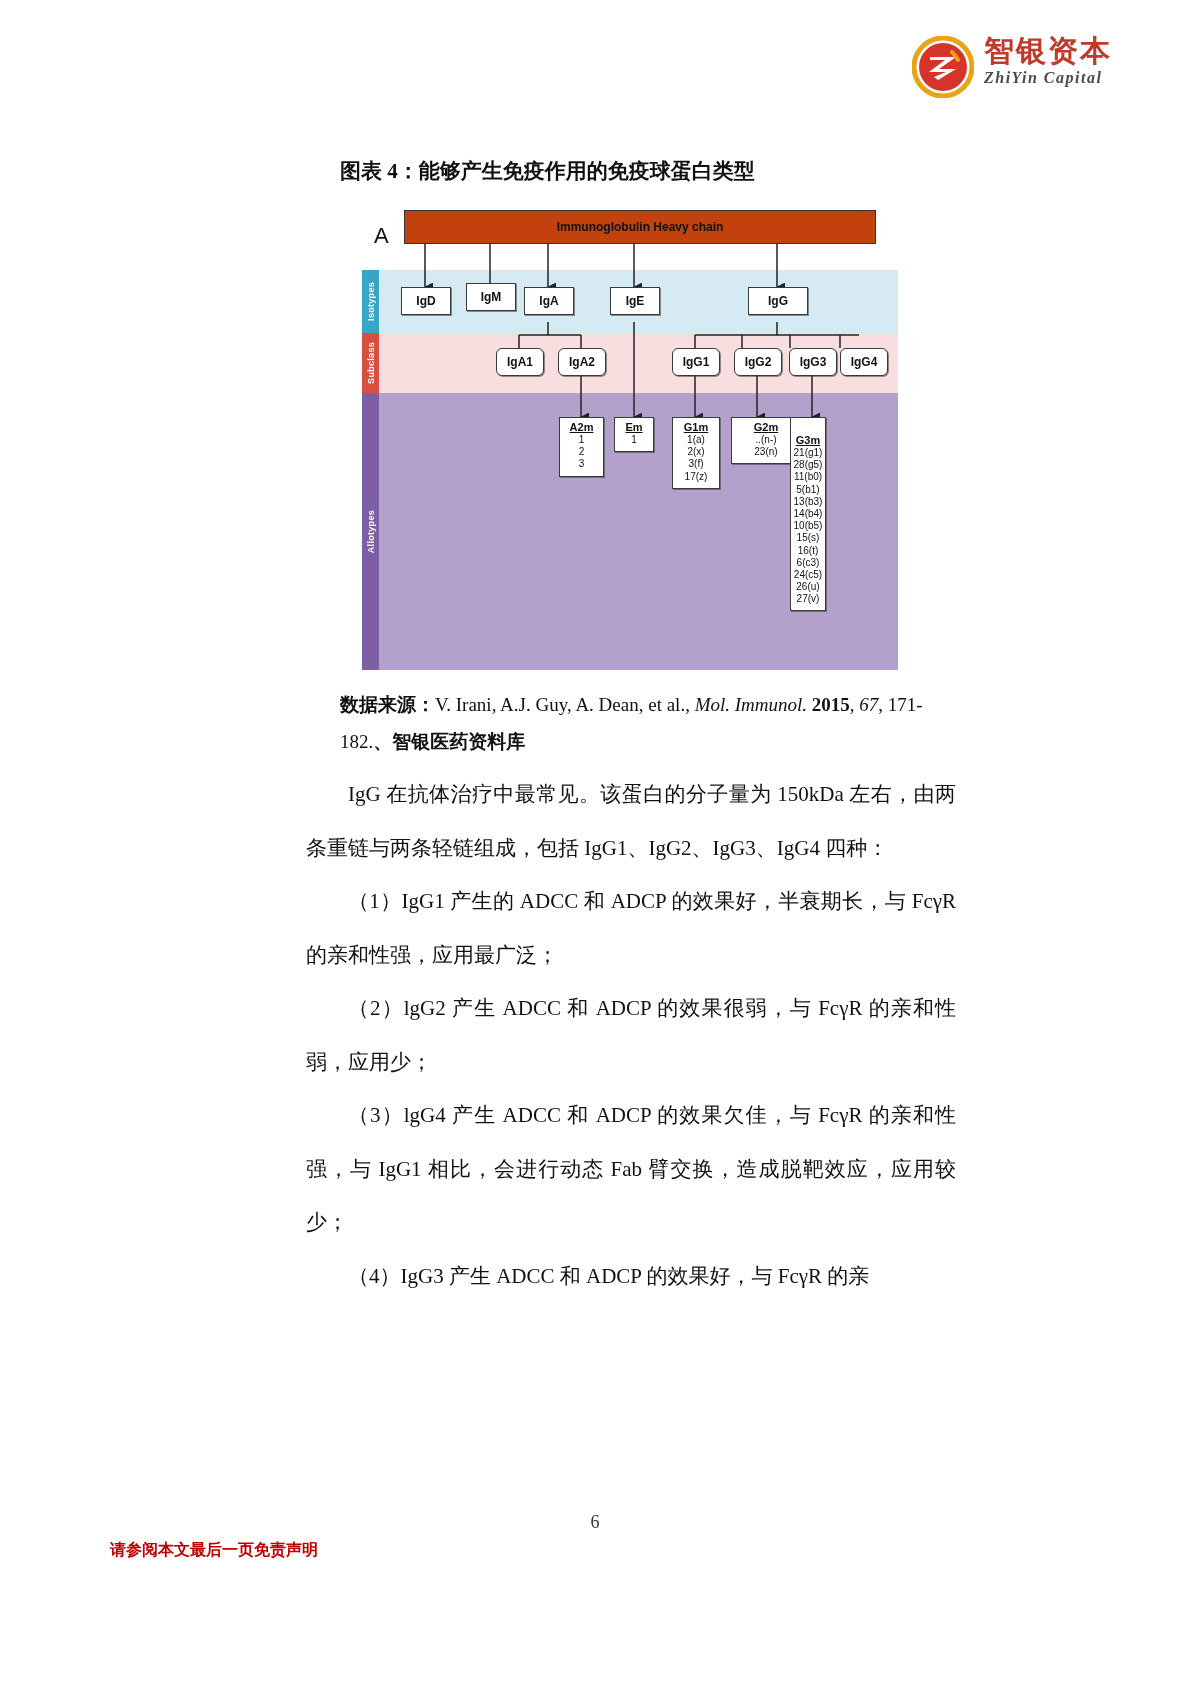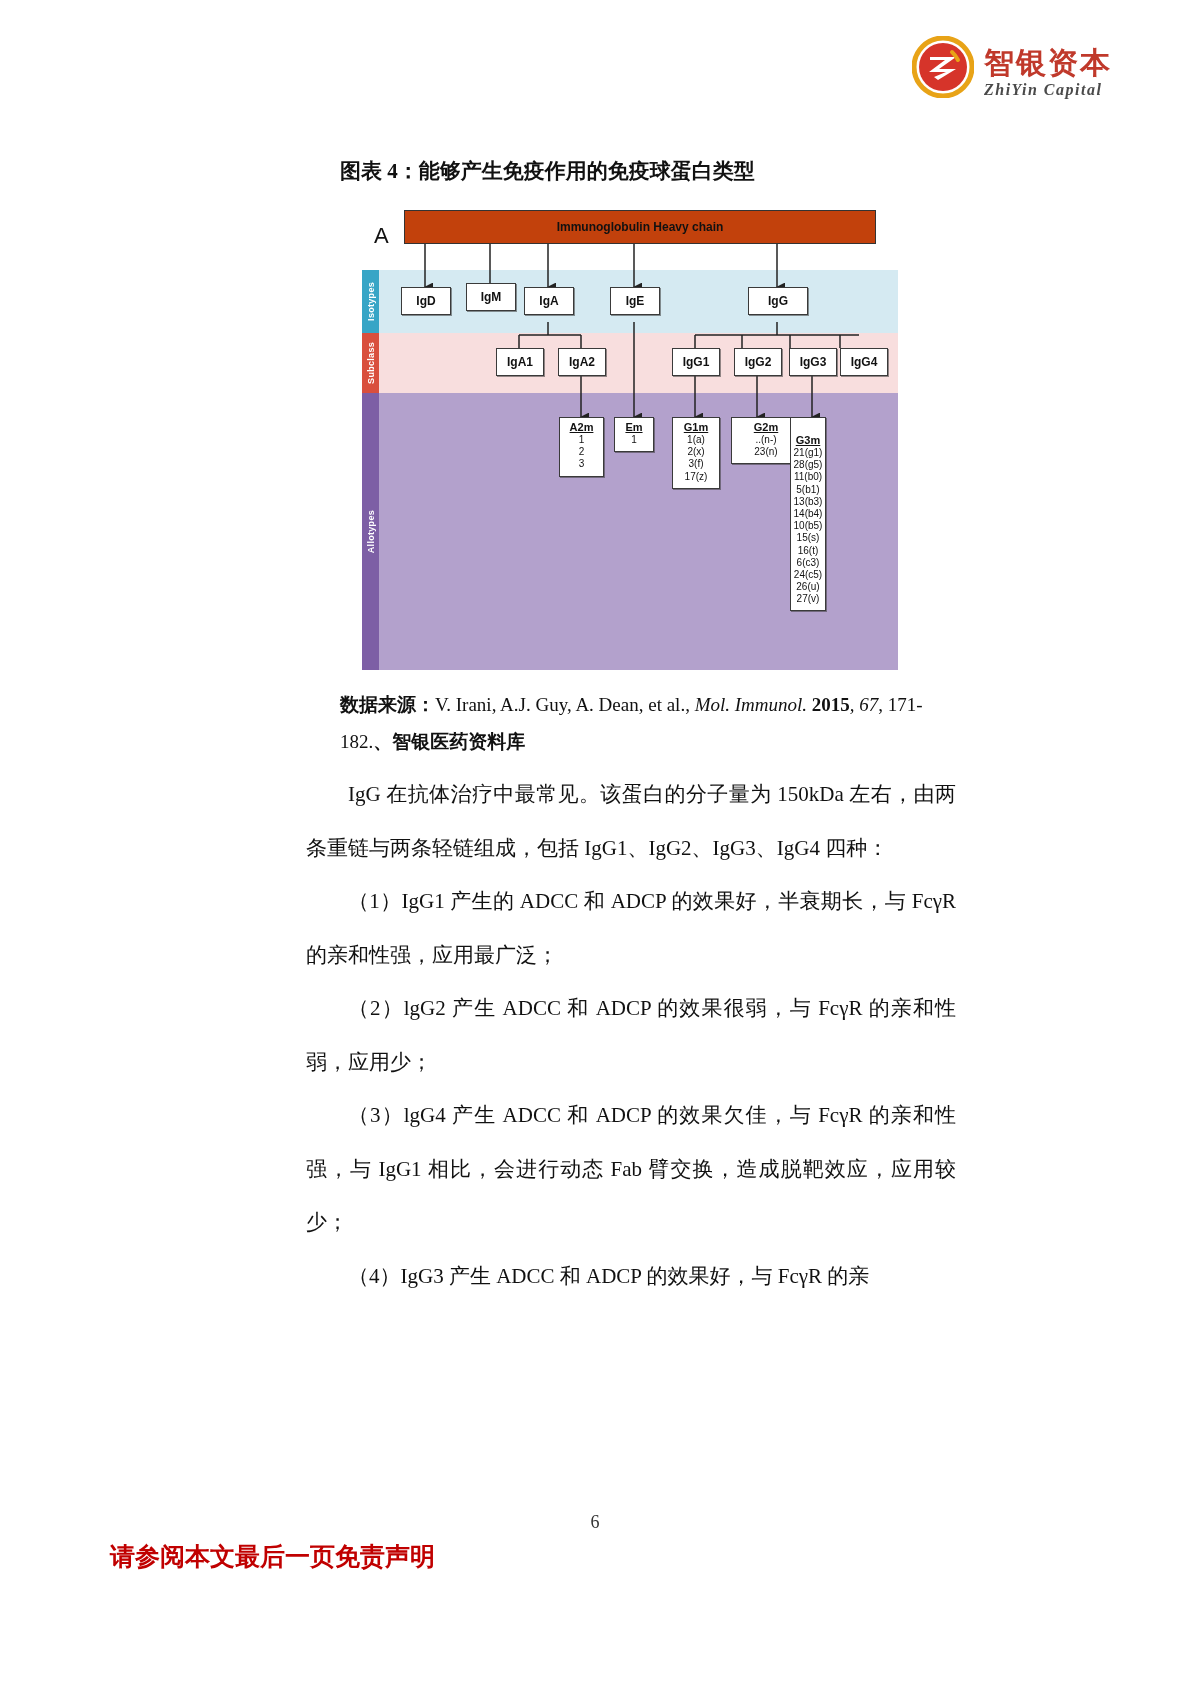--- a/index.html
+++ b/index.html
@@ -34,21 +34,21 @@
     padding-bottom: 6px;
     color: #101828;
     white-space: nowrap;
     font-family: "Liberation Serif", "DejaVu Serif", serif;
   }
   .logo-wrap {
     position: absolute;
     right: 78px;
     top: 36px;
     display: flex;
-    align-items: flex-end;
+    align-items: flex-start;
     gap: 10px;
   }
   .logo-mark {
     width: 62px;
     height: 62px;
     position: relative;
   }
   .logo-text-block {
     display: flex;
     flex-direction: column;
@@ -158,21 +158,21 @@
     box-shadow: 1px 1px 0 rgba(60,60,60,0.55);
     display: flex;
     align-items: center;
     justify-content: center;
     font-size: 12px;
     font-weight: bold;
     color: #111;
     font-family: "Liberation Sans", sans-serif;
   }
   .node.isotype { height: 26px; width: 48px; }
-  .node.subclass { height: 26px; width: 46px; }
+  .node.subclass { height: 26px; width: 46px; border-radius: 6px; }
 
   .allo-node {
     position: absolute;
     border: 1.4px solid #3a3a3a;
     background: #ffffff;
     box-shadow: 1px 1px 0 rgba(60,60,60,0.55);
     display: flex;
     flex-direction: column;
     align-items: center;
     padding: 3px 4px 5px 4px;
@@ -232,21 +232,21 @@
   .body-copy p {
     margin: 0;
     text-indent: 2em;
   }
 
   
   .footer-note {
     position: absolute;
     left: 110px;
     top: 1540px;
-    font-size: 25px;
+    font-size: 16px;
     font-weight: bold;
     color: #c00000;
     font-family: "Liberation Serif", "DejaVu Serif", serif;
   }
   .footer-page {
     position: absolute;
     left: 0;
     top: 1512px;
     width: 1190px;
     text-align: center;

